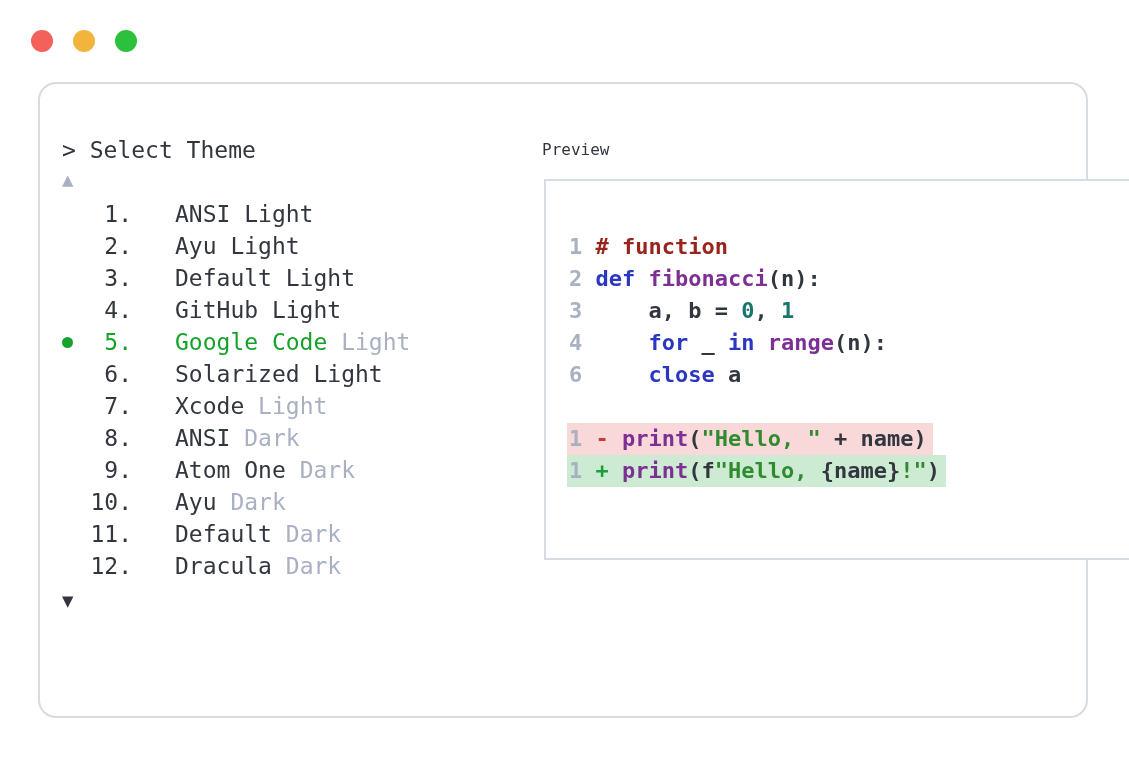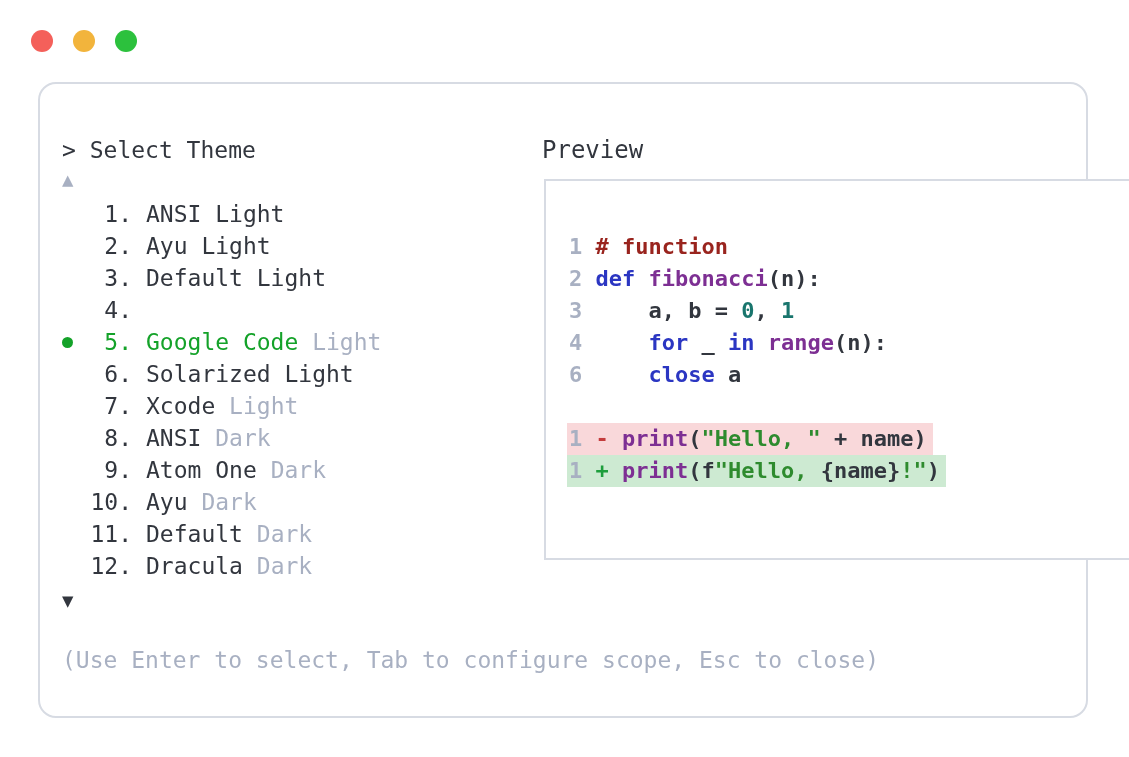--- a/index.html
+++ b/index.html
@@ -21,29 +21,29 @@
   .scroll-down { position: absolute; left: 22px; top: 500px; height: 32px; line-height: 32px;
                  font-size: 19px; color: var(--text); cursor: default; }
 
   .theme-list { position: absolute; left: 0; top: 114px; width: 500px; }
   .theme-row { height: 32px; display: flex; align-items: center; padding-left: 22px;
                font-size: 23px; white-space: pre; cursor: pointer; }
   .theme-row .bullet { width: 14px; height: 11px; flex: none; position: relative; }
   .theme-row .bullet .dot { position: absolute; left: 0; top: 0; width: 11px; height: 11px;
                             border-radius: 50%; background: var(--accent-green); }
   .theme-row .num { width: 56px; flex: none; text-align: right; margin-right: 14px; color: var(--text); }
-  .theme-row .name { color: var(--text); }
+  .theme-row .name { color: var(--text); margin-left: 29px; }
   .theme-row.selected .num, .theme-row.selected .name { color: var(--accent-green); }
   .theme-row .variant { color: var(--muted); }
 
   .hint { position: absolute; left: 22px; top: 560px; height: 32px; line-height: 32px;
           font-size: 23px; color: var(--muted); white-space: pre; }
 
   .preview-label { position: absolute; left: 502px; top: 50px; height: 32px; line-height: 32px;
-                   font-size: 24px; color: var(--text); }
+                   font-size: 16px; color: var(--text); }
   .preview-box { position: absolute; left: 504px; top: 95px; width: 593px; height: 381px;
                  border: 2px solid var(--border); background: #ffffff;
                  padding: 50px 0 0 21px; overflow: hidden; font-weight: bold; }
   .code-line { height: 32px; line-height: 32px; font-size: 22px; white-space: pre; }
   .code-line .wrap { display: inline-block; height: 32px; line-height: 32px; padding-left: 2px; }
   .code-line .wrap.del-line { background: var(--del-bg); padding-right: 6px; }
   .code-line .wrap.ins-line { background: var(--ins-bg); padding-right: 6px; }
   .ln { color: var(--muted); }
 
   .c-plain   { color: var(--text); }
@@ -66,34 +66,33 @@
 
 <div class="window">
   <div class="prompt">&gt; Select Theme</div>
 
   <div class="scroll-up">▲</div>
 
   <div class="theme-list" id="theme-list">
       <div class="theme-row"><span class="bullet"></span><span class="num">1.</span><span class="name">ANSI Light</span></div>
       <div class="theme-row"><span class="bullet"></span><span class="num">2.</span><span class="name">Ayu Light</span></div>
       <div class="theme-row"><span class="bullet"></span><span class="num">3.</span><span class="name">Default Light</span></div>
-      <div class="theme-row"><span class="bullet"></span><span class="num">4.</span></div>
+      <div class="theme-row"><span class="bullet"></span><span class="num">4.</span><span class="name">GitHub Light</span></div>
       <div class="theme-row selected"><span class="bullet"><span class="dot"></span></span><span class="num">5.</span><span class="name">Google Code</span><span class="variant"> Light</span></div>
       <div class="theme-row"><span class="bullet"></span><span class="num">6.</span><span class="name">Solarized Light</span></div>
       <div class="theme-row"><span class="bullet"></span><span class="num">7.</span><span class="name">Xcode</span><span class="variant"> Light</span></div>
       <div class="theme-row"><span class="bullet"></span><span class="num">8.</span><span class="name">ANSI</span><span class="variant"> Dark</span></div>
       <div class="theme-row"><span class="bullet"></span><span class="num">9.</span><span class="name">Atom One</span><span class="variant"> Dark</span></div>
       <div class="theme-row"><span class="bullet"></span><span class="num">10.</span><span class="name">Ayu</span><span class="variant"> Dark</span></div>
       <div class="theme-row"><span class="bullet"></span><span class="num">11.</span><span class="name">Default</span><span class="variant"> Dark</span></div>
       <div class="theme-row"><span class="bullet"></span><span class="num">12.</span><span class="name">Dracula</span><span class="variant"> Dark</span></div>
     </div>
 
   <div class="scroll-down">▼</div>
 
-  <div class="hint">(Use Enter to select, Tab to configure scope, Esc to close)</div>
 
   <div class="preview-label">Preview</div>
 
   <div class="preview-box" id="preview-box">
       <div class="code-line"><span class="wrap"><span class="ln">1</span> <span class="c-comment"># function</span></span></div>
       <div class="code-line"><span class="wrap"><span class="ln">2</span> <span class="c-kw">def</span><span class="c-plain"> </span><span class="c-fn">fibonacci</span><span class="c-plain">(n):</span></span></div>
       <div class="code-line"><span class="wrap"><span class="ln">3</span> <span class="c-plain">    a, b = </span><span class="c-num">0</span><span class="c-plain">, </span><span class="c-num">1</span></span></div>
       <div class="code-line"><span class="wrap"><span class="ln">4</span> <span class="c-plain">    </span><span class="c-kw">for</span><span class="c-plain"> _ </span><span class="c-kw">in</span><span class="c-plain"> </span><span class="c-fn">range</span><span class="c-plain">(n):</span></span></div>
       <div class="code-line"><span class="wrap"><span class="ln">6</span> <span class="c-plain">    </span><span class="c-kw">close</span><span class="c-plain"> a</span></span></div>
       <div class="code-line"></div>

